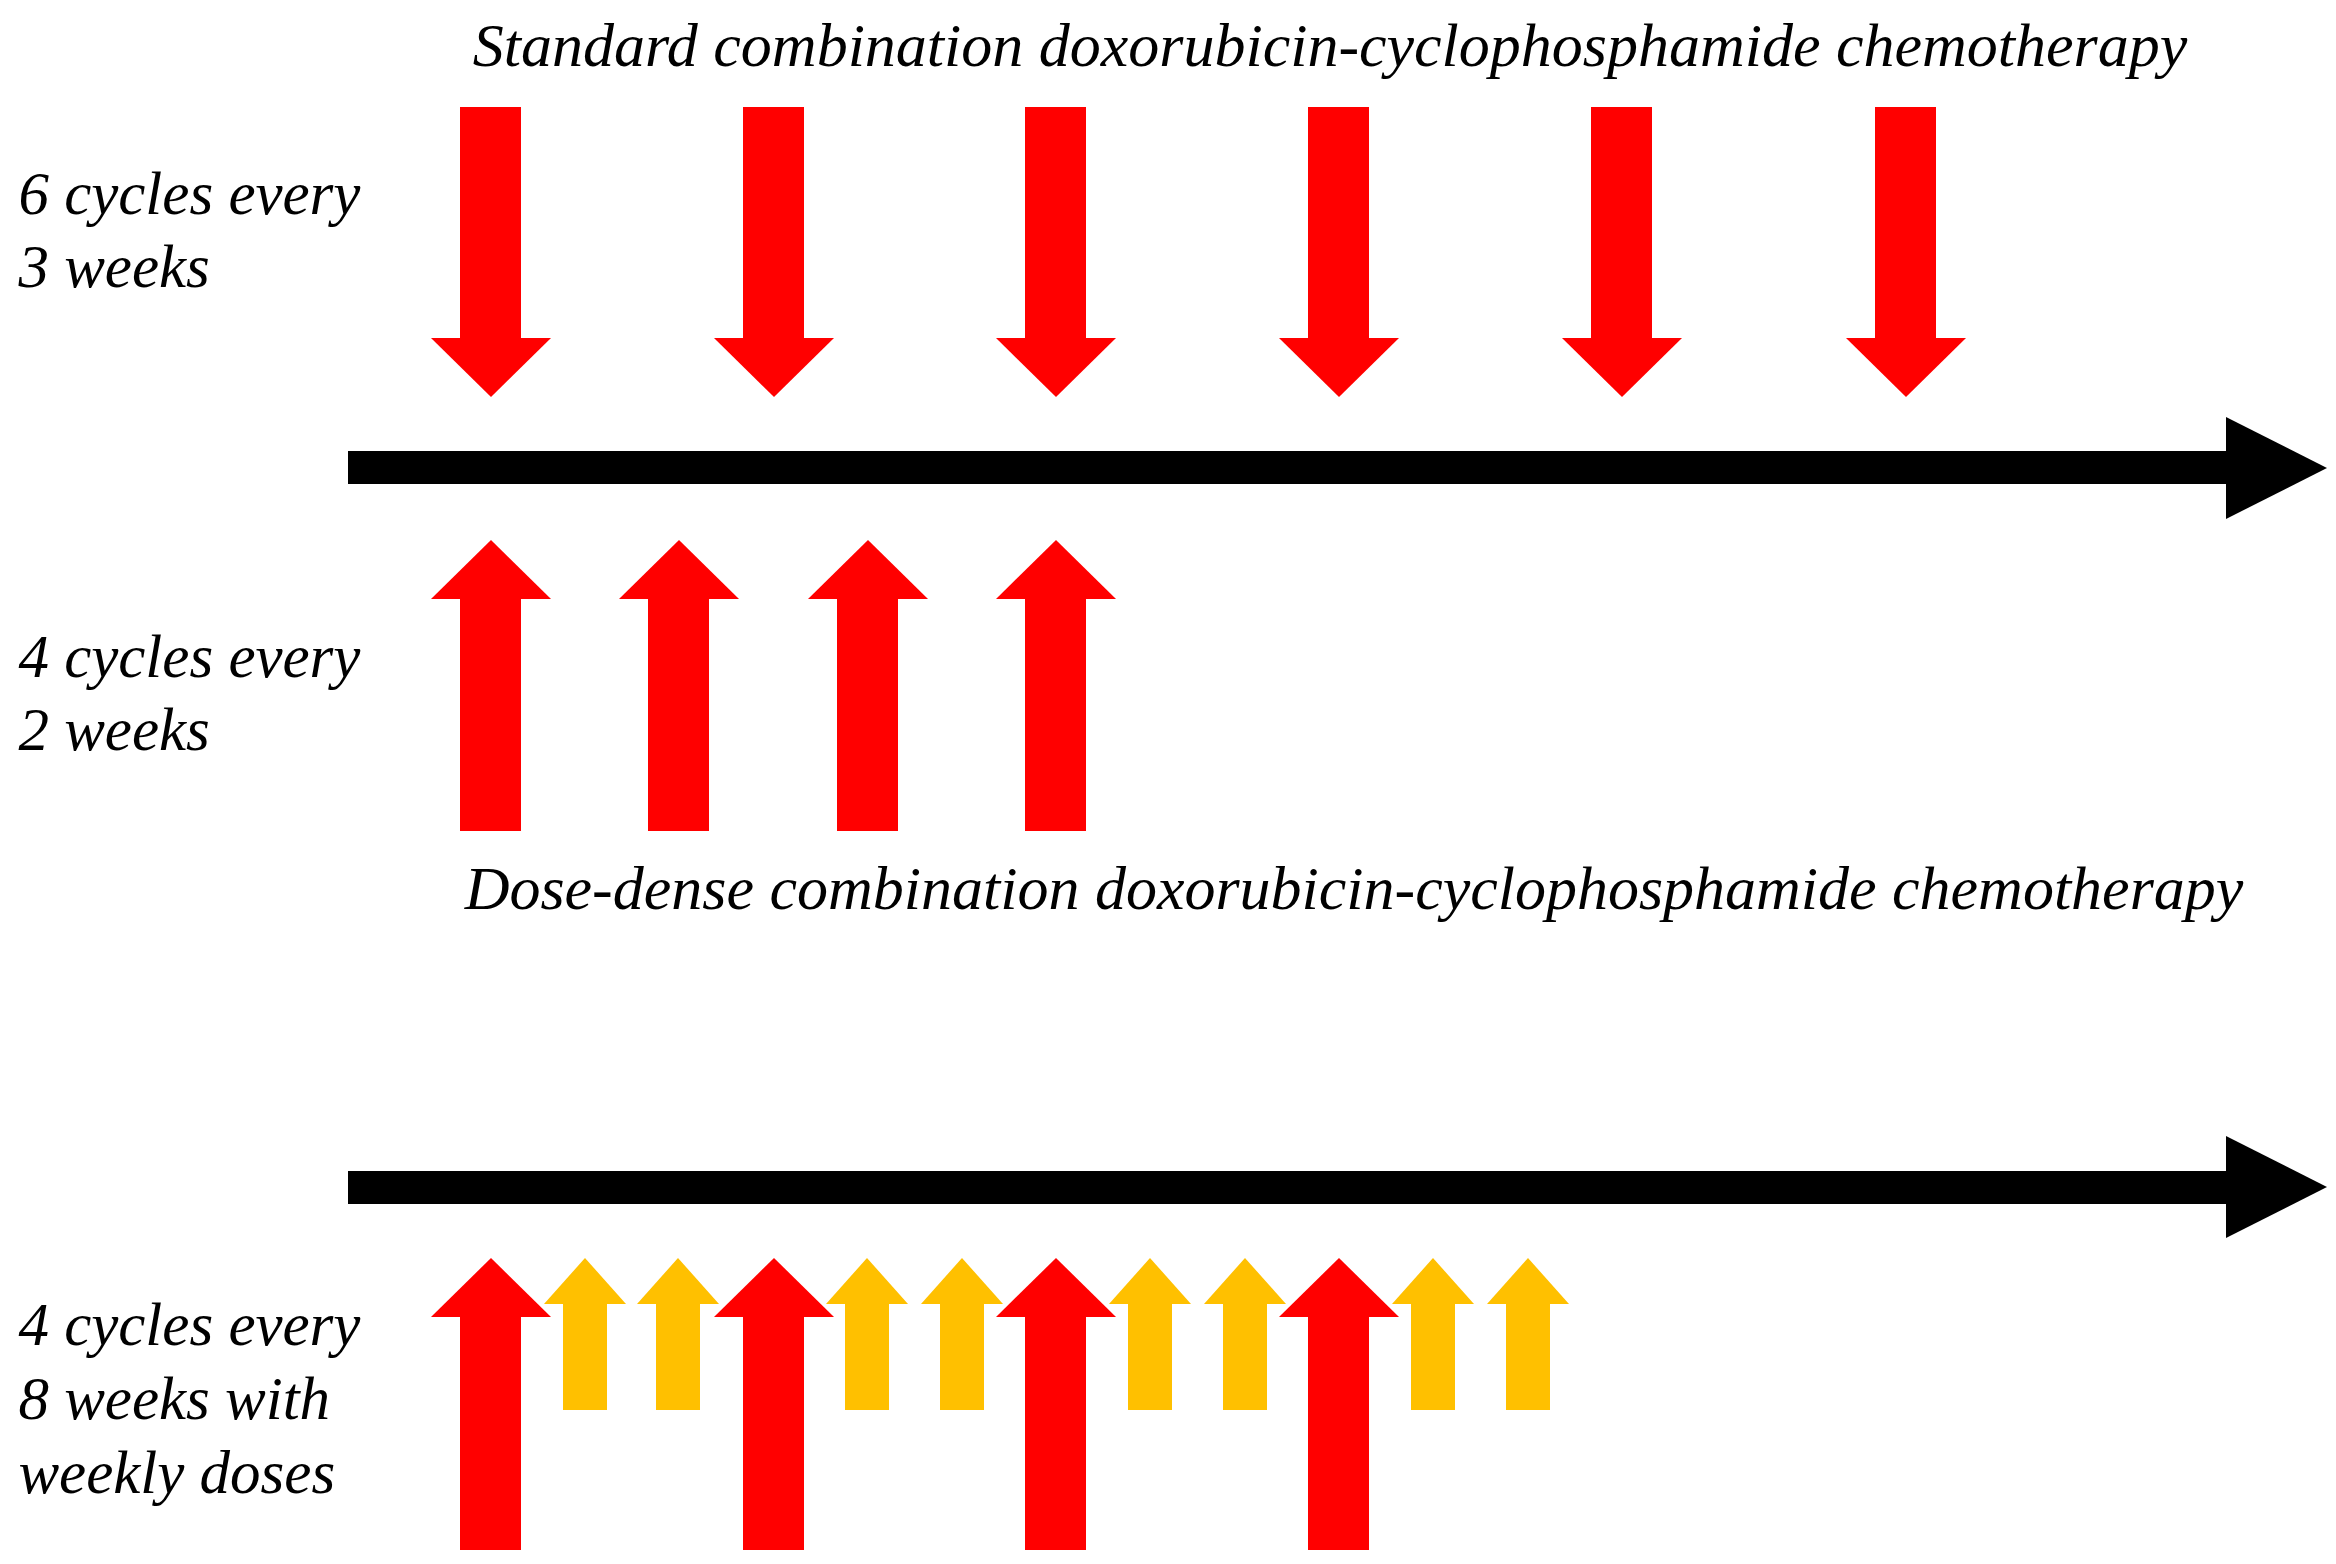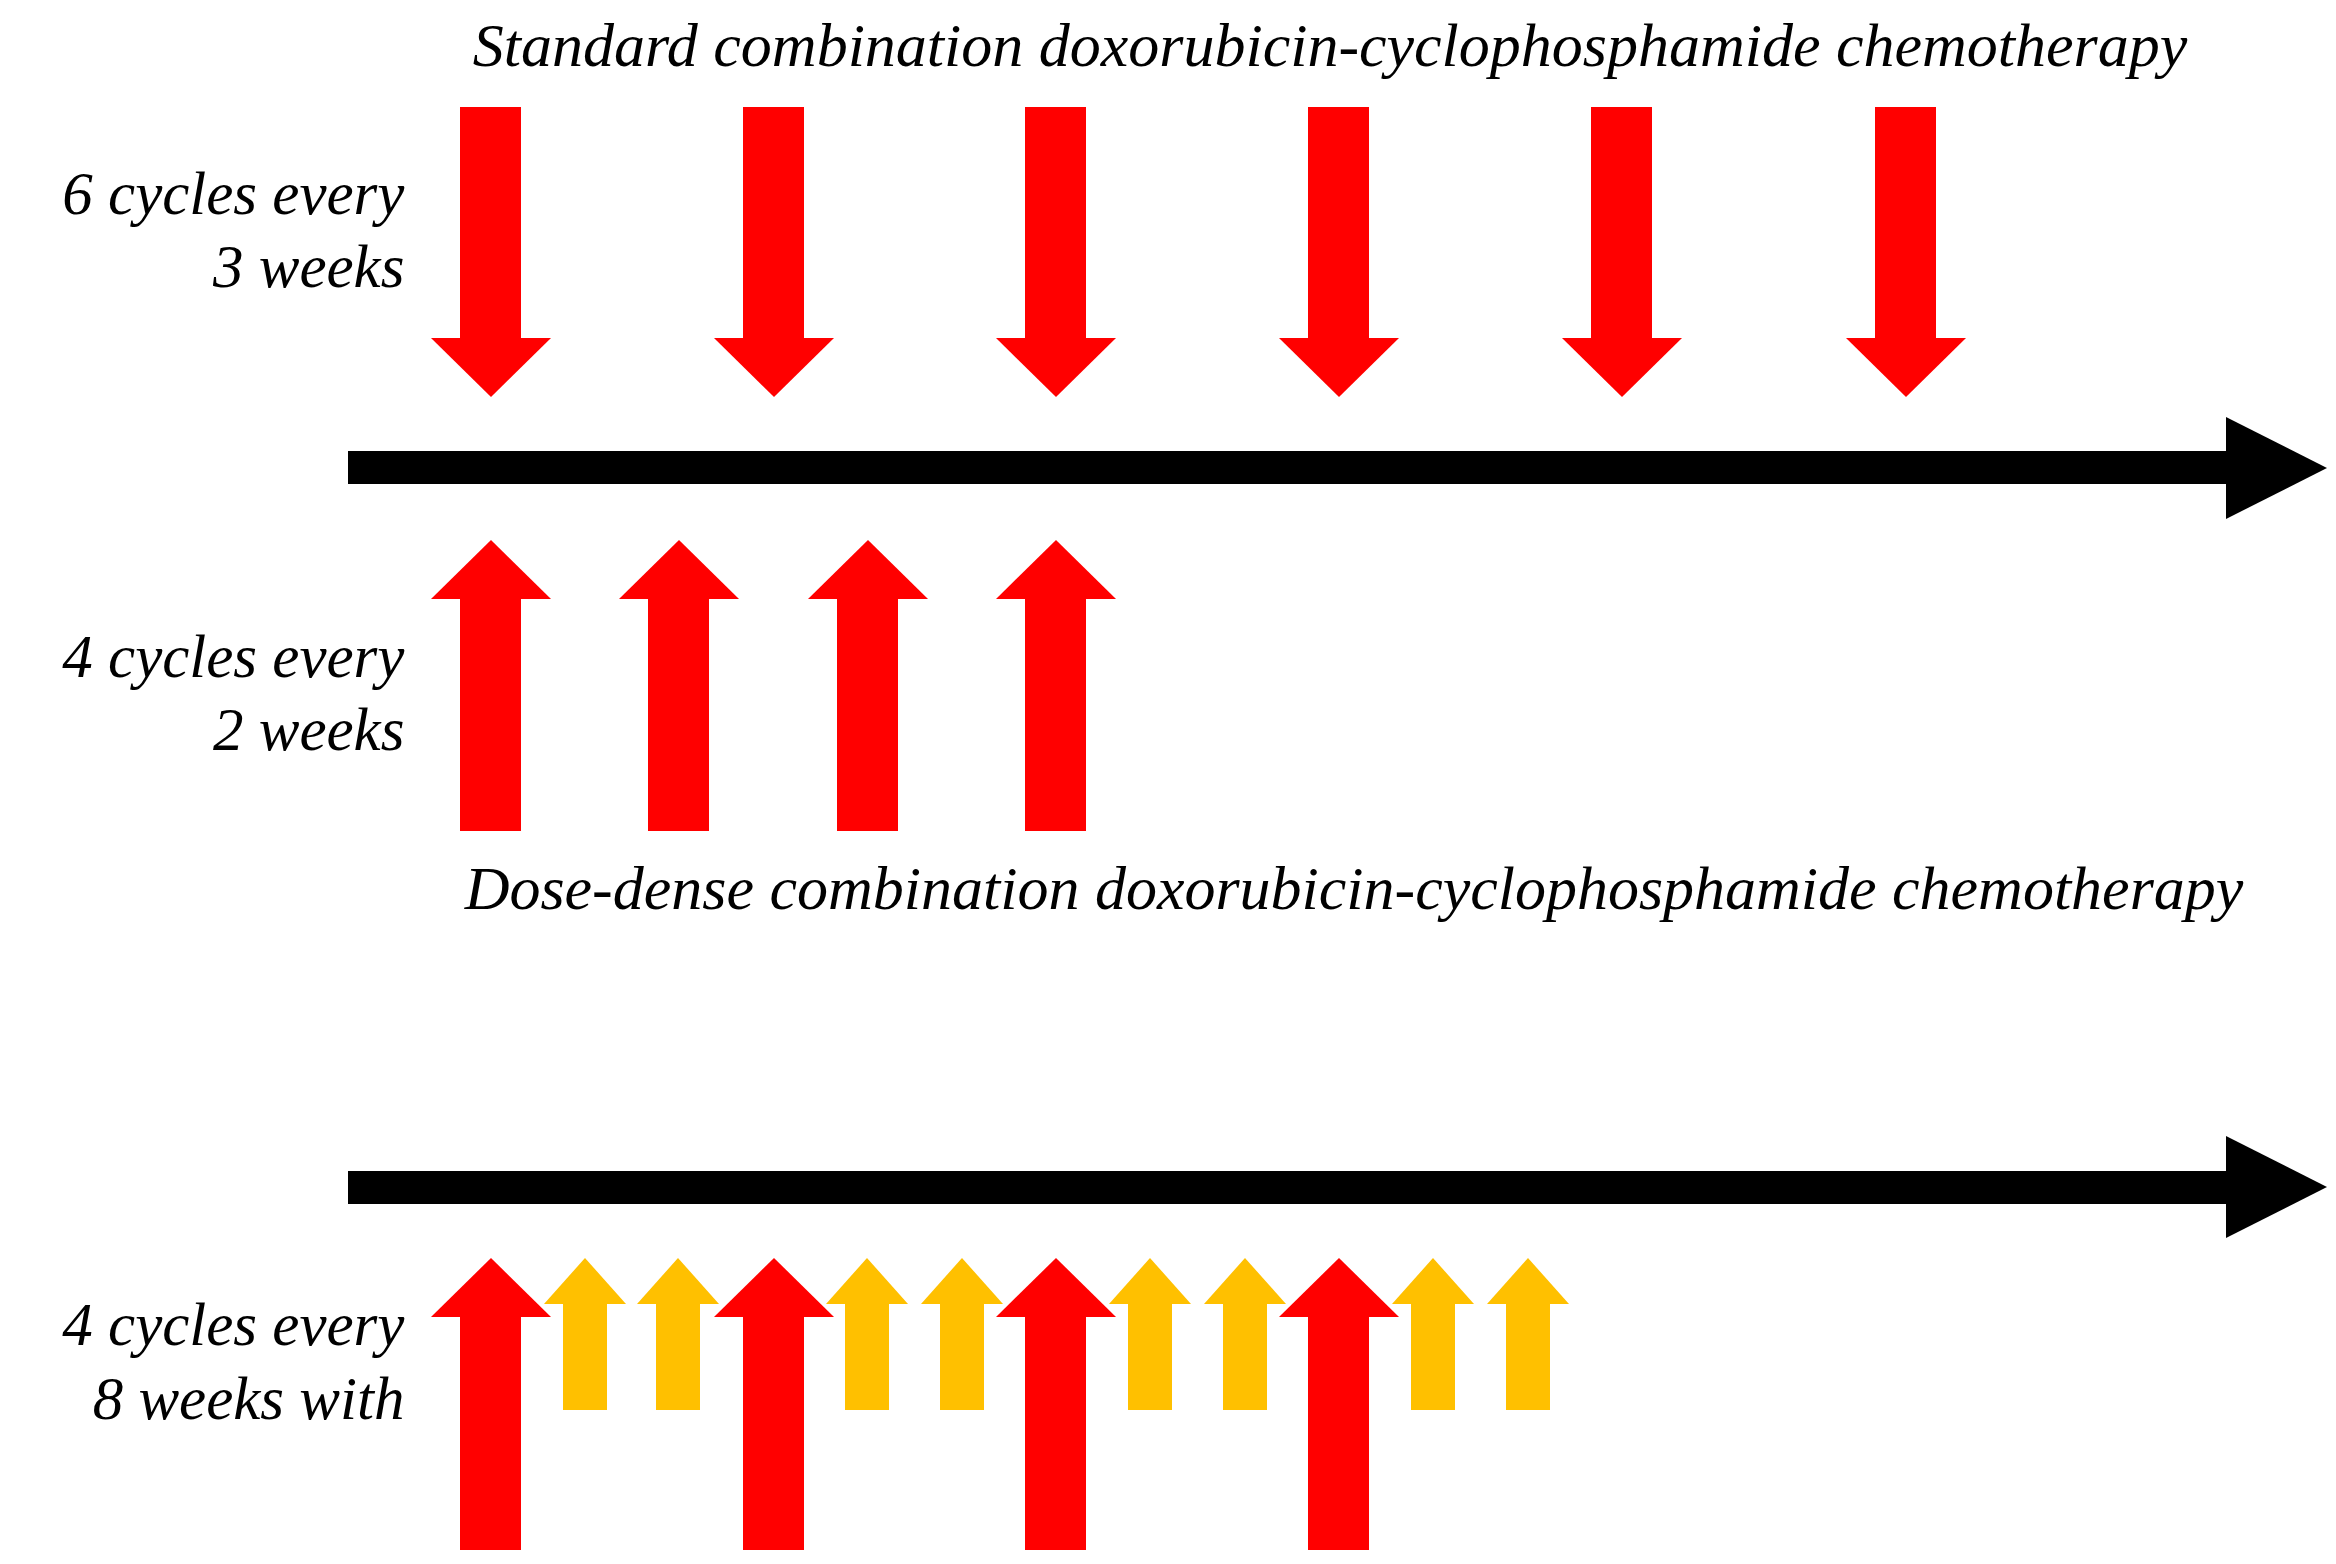--- a/index.html
+++ b/index.html
@@ -29,21 +29,21 @@
     white-space:nowrap;
   }
   .title.t1{left:320px;top:3.7px;width:2020px;}
   .title.t2{left:344px;top:847px;width:2020px;}
   .title.t3{left:395px;top:1054px;width:1350px;}
 
   .side-label{
     position:absolute;
     left:18.4px;width:386px;
     font-size:61px;
-    text-align:right;
+    text-align:left;
   }
   .side-label div{line-height:73px;}
   .side-label.l1{top:157px;}
   .side-label.l2{top:620px;}
   .side-label.l3{top:1288px;}
   .side-label.l3 div{line-height:74px;}
 
   
   .timeline{position:absolute;left:0;width:100%;}
   .tl-bar{
@@ -158,20 +158,21 @@
 
 
   <div class="timeline tl2">
     <div class="tl-bar"></div>
     <div class="tl-head"></div>
   </div>
 
   <div class="side-label l3">
     <div>4 cycles every</div>
     <div>8 weeks with</div>
+    <div>weekly doses</div>
   </div>
 
   <div class="arrow-row r3">
       <div class="arrow big up" style="left: 431px;"></div>
       <div class="arrow small up" style="left: 544px;"></div>
       <div class="arrow small up" style="left: 637px;"></div>
       <div class="arrow big up" style="left: 714px;"></div>
       <div class="arrow small up" style="left: 826px;"></div>
       <div class="arrow small up" style="left: 921px;"></div>
       <div class="arrow big up" style="left: 996px;"></div>

